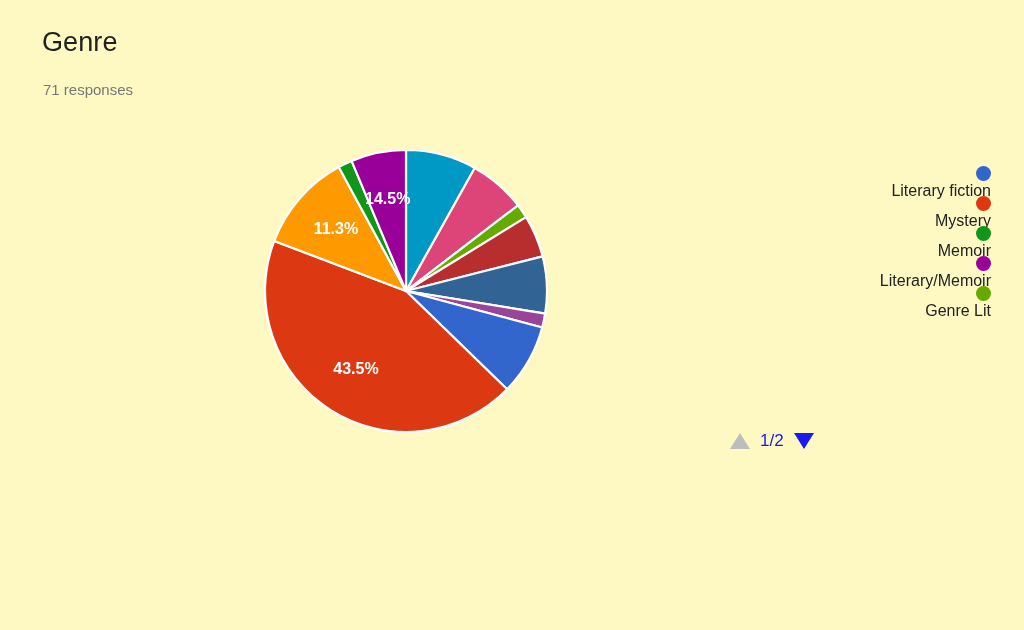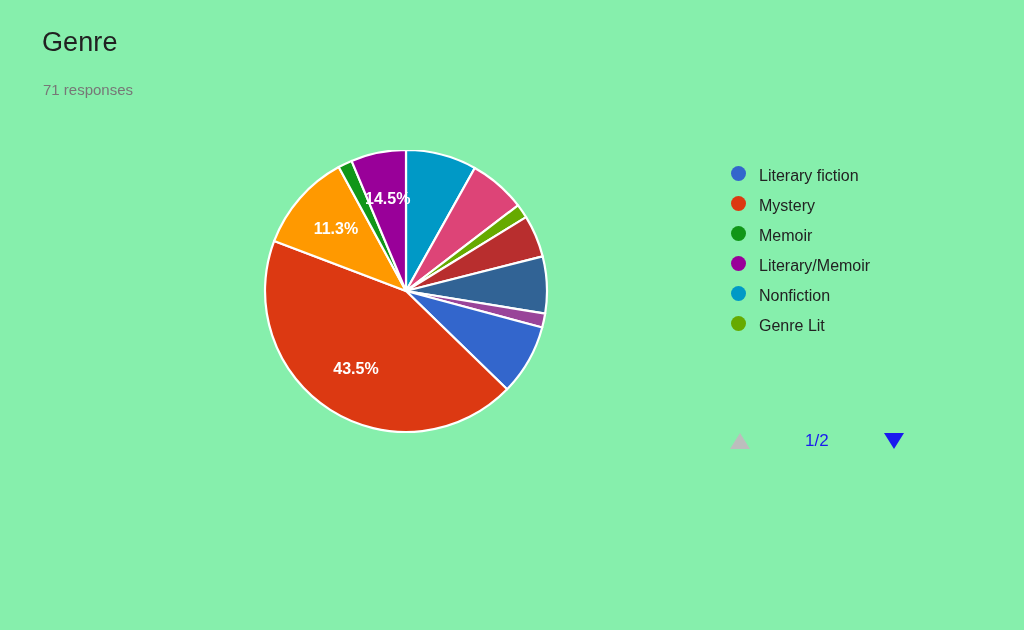--- a/index.html
+++ b/index.html
@@ -13,21 +13,21 @@
     font-family: "Liberation Sans", sans-serif;
     -webkit-font-smoothing: antialiased;
     overflow: hidden;
     position: relative;
   }
   #card {
     position: absolute;
     left: 0; top: 0;
     width: 1024px;
     height: 630px;
-    background: #86efac;
+    background: #fef9c3;
   }
   #title {
     position: absolute;
     left: 42px;
     top: 25px;
     font-size: 27px;
     font-weight: 400;
     color: #212121;
     letter-spacing: 0.1px;
     line-height: 34px;
@@ -63,22 +63,23 @@
     paint-order: stroke;
   }
   #legend {
     position: absolute;
     left: 731px;
     top: 166px;
     width: 260px;
   }
   .legend-item {
     display: flex;
-    align-items: flex-start;
+    align-items: flex-end;
     height: 30px;
+    flex-direction: column;
   }
   .legend-swatch {
     width: 15px;
     height: 15px;
     border-radius: 50%;
     flex: 0 0 auto;
   }
   .legend-label {
     margin-left: 13px;
     font-size: 16px;
@@ -86,21 +87,20 @@
     line-height: 20px;
     white-space: nowrap;
   }
   #pager {
     position: absolute;
     left: 730px;
     top: 428px;
     display: flex;
     align-items: center;
     height: 26px;
-    gap: 45px;
   }
   .tri {
     width: 0;
     height: 0;
     flex: 0 0 auto;
   }
   #pager-up {
     border-left: 10px solid transparent;
     border-right: 10px solid transparent;
     border-bottom: 16px solid #bdbdbd;
@@ -160,24 +160,20 @@
       </div>
       <div class="legend-item">
         <div class="legend-swatch" style="background: rgb(16, 150, 24);"></div>
         <div class="legend-label">Memoir</div>
       </div>
       <div class="legend-item">
         <div class="legend-swatch" style="background: rgb(153, 0, 153);"></div>
         <div class="legend-label">Literary/Memoir</div>
       </div>
       <div class="legend-item">
-        <div class="legend-swatch" style="background: rgb(0, 153, 198);"></div>
-        <div class="legend-label">Nonfiction</div>
-      </div>
-      <div class="legend-item">
         <div class="legend-swatch" style="background: rgb(102, 170, 0);"></div>
         <div class="legend-label">Genre Lit</div>
       </div>
     </div>
 
   <div id="pager">
     <div class="tri" id="pager-up" style="border-bottom-color: rgb(189, 189, 189);"></div>
     <div id="pager-text" style="color: rgb(26, 26, 238);">1/2</div>
     <div class="tri" id="pager-down" style="border-top-color: rgb(26, 26, 238);"></div>
   </div>

